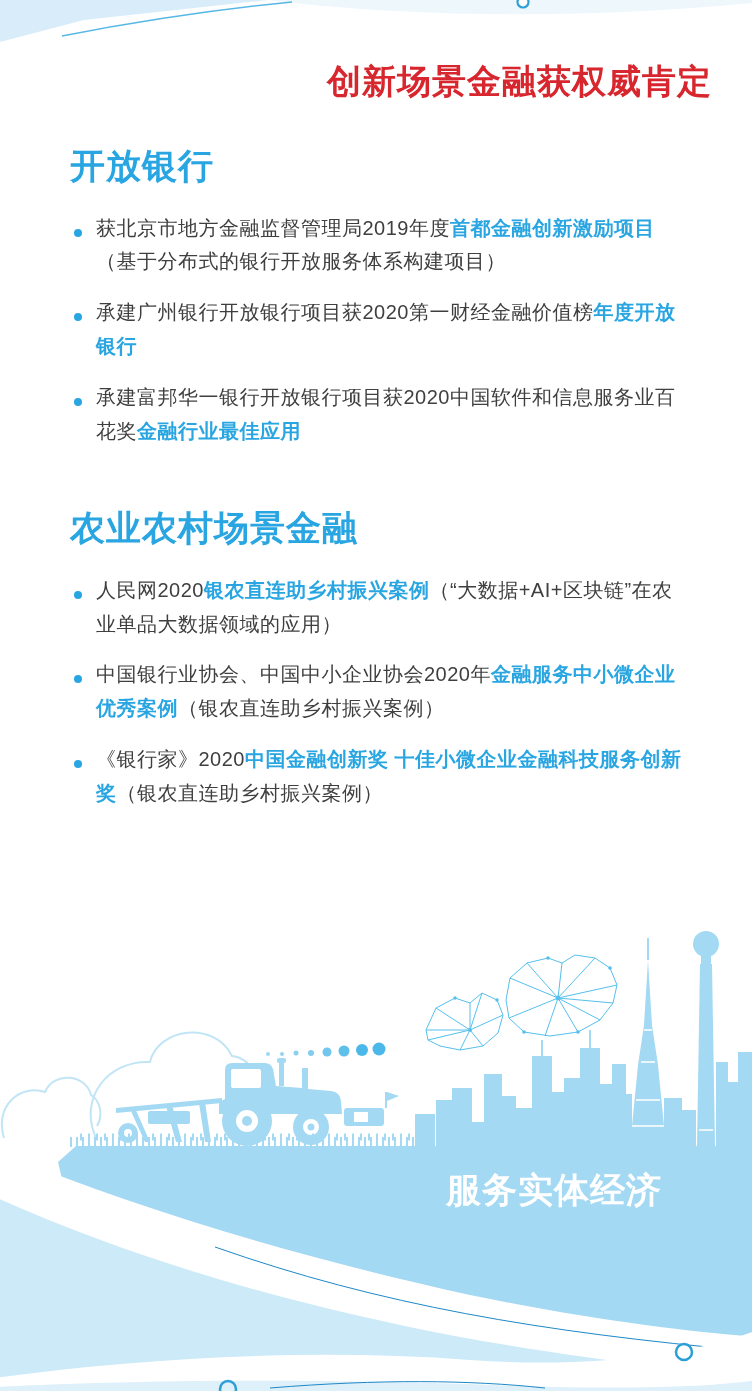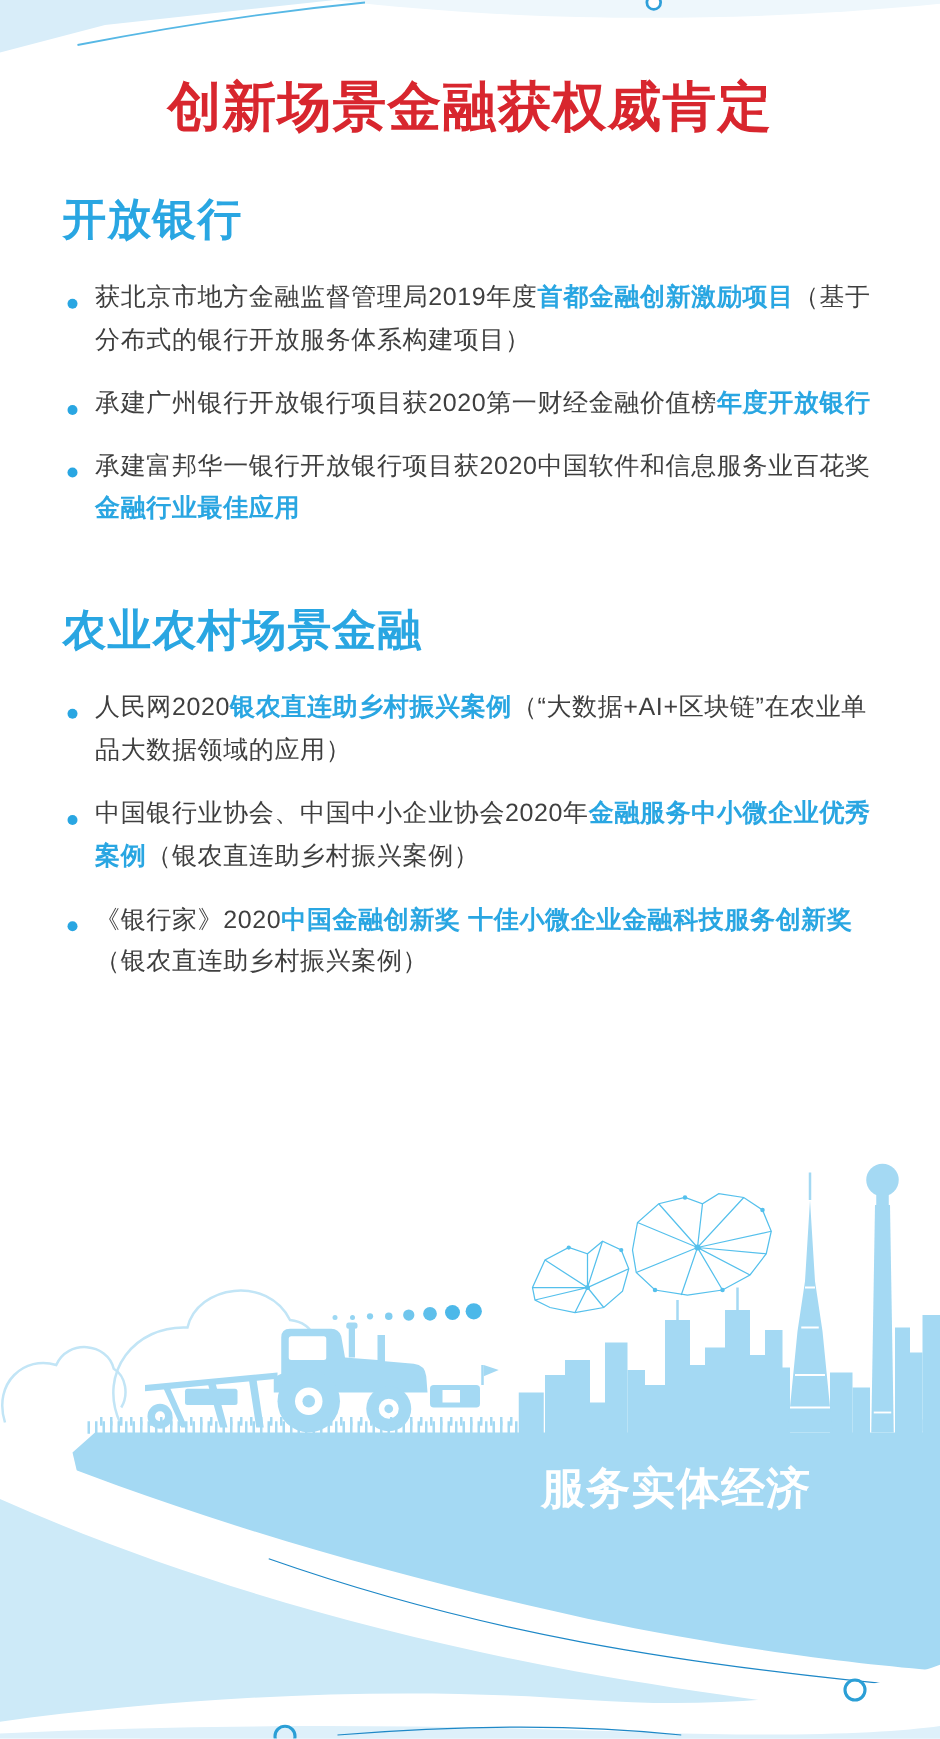--- a/index.html
+++ b/index.html
@@ -6,27 +6,27 @@
   .page{
     position:relative;width:752px;height:1391px;margin:0 auto;
     background:#ffffff;overflow:hidden;
     font-family:"Liberation Sans","DejaVu Sans",sans-serif;
   }
   
   .top-decor{position:absolute;top:0;left:0;width:752px;height:64px;display:block;}
   
   .main-title{
     margin:62px 40px 0;
-    text-align:center;
-    font-size:43px;font-weight:800;letter-spacing:1px;
+    text-align:right;
+    font-size:34px;font-weight:800;letter-spacing:1px;
     color:var(--title-red,#d8262e);
     line-height:1.15;
   }
   
-  .content{position:relative;z-index:3;padding:0 50px;}
+  .content{position:relative;z-index:3;padding:0 70px;}
   .section-heading{
     margin:46px 0 26px;
     font-size:35px;font-weight:800;letter-spacing:1px;
     color:var(--accent-blue,#29a6e2);
     line-height:1.1;
   }
   .section + .section .section-heading{margin-top:61px;}
   ul.award-list{list-style:none;margin:0;padding:0;}
   li.bullet{display:flex;align-items:flex-start;margin:0 0 17px;}
   .dot{
@@ -38,21 +38,21 @@
     margin:0;max-width:622px;
     font-size:20px;line-height:1.69;color:var(--body-text,#3f3f3f);
     letter-spacing:0.5px;
   }
   .seg-dark{color:var(--body-text,#3f3f3f);font-weight:500;}
   .seg-blue{color:var(--accent-blue,#29a6e2);font-weight:700;}
   
   .bottom-art{position:absolute;left:0;top:920px;width:752px;height:471px;display:block;z-index:1;}
   .slogan{
     position:absolute;z-index:2;
-    left:433px;top:1167px;width:220px;
+    left:446px;top:1167px;width:220px;
     font-size:35px;font-weight:800;letter-spacing:1px;
     color:#ffffff;white-space:nowrap;
   }
 </style>
 </head>
 <body>
 
 <div class="page">
 
   <svg class="top-decor" viewBox="0 0 752 64">

